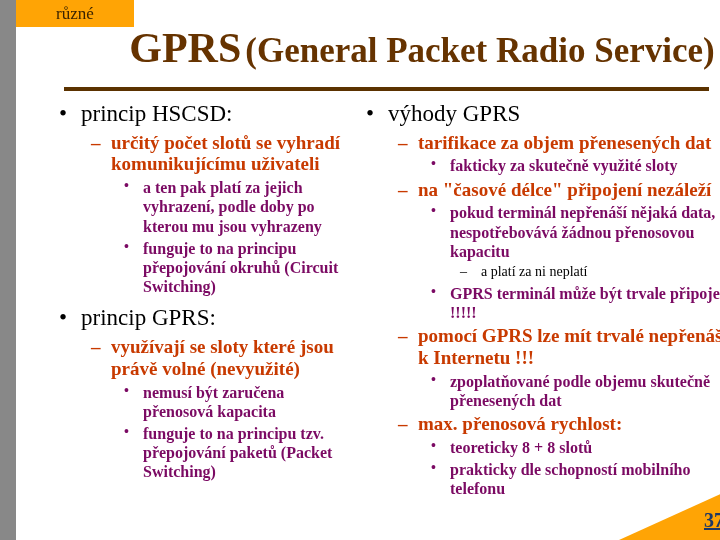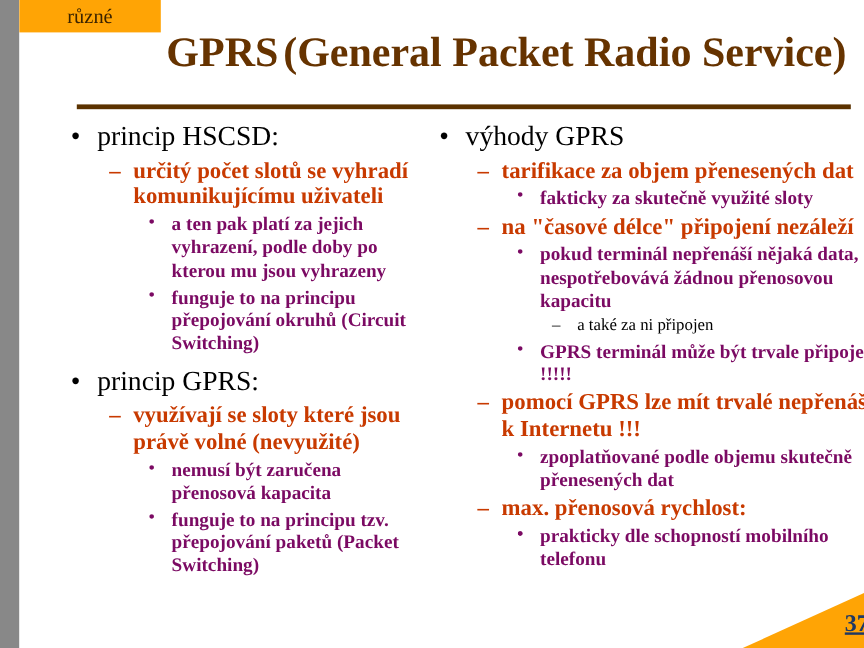--- a/index.html
+++ b/index.html
@@ -14,21 +14,21 @@
   }
   .tab{
     position:absolute;left:0;top:0;width:118px;height:27px;
     background:var(--orange);color:var(--tab-text);
     font-size:17px;display:flex;align-items:center;justify-content:center;
   }
   .title{
     position:absolute;top:24px;left:100px;right:8px;text-align:center;
     color:var(--title-brown);font-weight:bold;white-space:nowrap;
   }
-  .title .main{font-size:35px;}
+  .title .main{font-size:42px;}
   .title .sub{font-size:35px;}
   .rule{
     position:absolute;left:48px;top:87px;width:645px;height:4px;
     background:var(--rule-brown);
   }
   .col{position:absolute;top:100px;}
   .col-left{left:38px;width:302px;}
   .col-right{left:345px;width:372px;}
   .item{position:relative;}
   .item .bullet{position:absolute;top:0;}
@@ -75,24 +75,24 @@
       <div class="item l2"><span class="bullet">–</span><span>využívají se sloty které jsou právě volné (nevyužité)</span></div>
       <div class="item l3"><span class="bullet">•</span><span>nemusí být zaručena přenosová kapacita</span></div>
       <div class="item l3"><span class="bullet">•</span><span>funguje to na principu tzv. přepojování paketů (Packet Switching)</span></div>
     </div>
   <div class="col col-right">
       <div class="item l1"><span class="bullet">•</span><span>výhody GPRS</span></div>
       <div class="item l2"><span class="bullet">–</span><span>tarifikace za objem přenesených dat</span></div>
       <div class="item l3"><span class="bullet">•</span><span>fakticky za skutečně využité sloty</span></div>
       <div class="item l2"><span class="bullet">–</span><span>na "časové délce" připojení nezáleží</span></div>
       <div class="item l3"><span class="bullet">•</span><span>pokud terminál nepřenáší nějaká data, nespotřebovává žádnou přenosovou kapacitu</span></div>
-      <div class="item l4"><span class="bullet">–</span><span>a také za ni připojen</span></div>
+      <div class="item l4"><span class="bullet">–</span><span>a platí za ni neplatí</span></div>
       <div class="item l3"><span class="bullet">•</span><span>GPRS terminál může být trvale připojen !!!!!</span></div>
       <div class="item l2"><span class="bullet">–</span><span>pomocí GPRS lze mít trvalé nepřenáší k Internetu !!!</span></div>
       <div class="item l3"><span class="bullet">•</span><span>zpoplatňované podle objemu skutečně přenesených dat</span></div>
       <div class="item l2"><span class="bullet">–</span><span>max. přenosová rychlost:</span></div>
-      <div class="item l3"><span class="bullet">•</span></div>
+      <div class="item l3"><span class="bullet">•</span><span>teoreticky 8 + 8 slotů</span></div>
       <div class="item l3"><span class="bullet">•</span><span>prakticky dle schopností mobilního telefonu</span></div>
     </div>
 
   <div class="page-triangle"></div>
   <div class="page-number">37</div>
 </div>
 
 </body></html>

